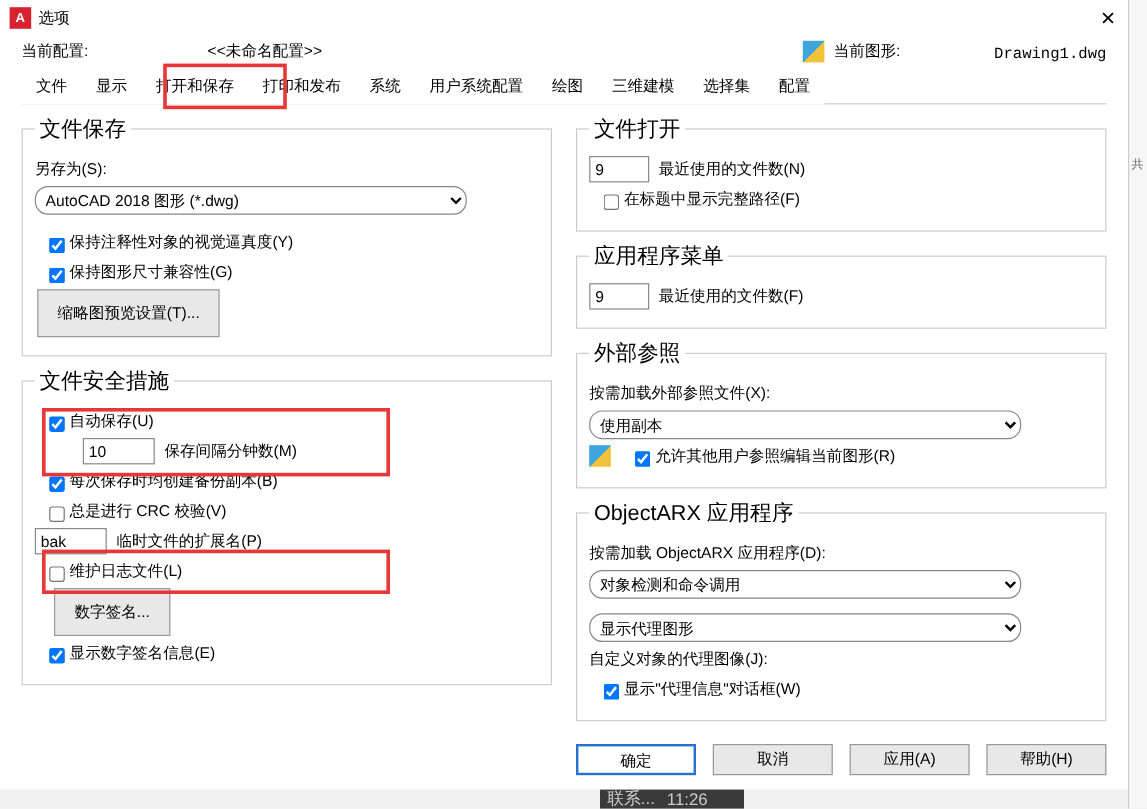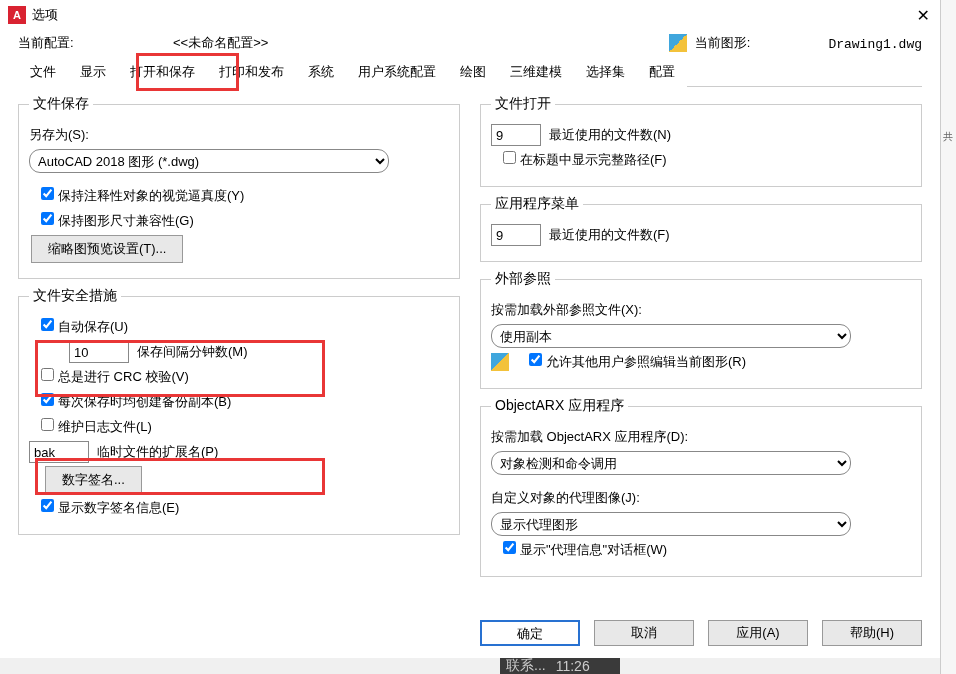--- a/index.html
+++ b/index.html
@@ -17,30 +17,30 @@
     .drawing-label { margin-right: 70px; }
     .drawing-name { font-family: "Courier New", monospace; }
     .tabs { display: flex; margin: 0 18px; position: relative; }
     .tab { padding: 6px 12px; font-size: 13px; cursor: pointer; background: #fff; position: relative; top: 1px; }
     .tab.active { }
     .tab-hl { position: absolute; border: 3px solid #e93636; width: 103px; height: 38px; left: 118px; top: -3px; pointer-events: none; }
     .tab-line { border-bottom: 1px solid #ccc; margin: 0 18px; }
     .content { display: flex; padding: 8px 18px; gap: 20px; }
     .col { flex: 1; display: flex; flex-direction: column; gap: 8px; }
     fieldset { border: 1px solid #ccc; padding: 8px 10px 12px 10px; position: relative; }
-    legend { padding: 0 4px; font-size: 14px; }
+    legend { padding: 0 4px; font-size: 18px; }
     .row { display: flex; align-items: center; gap: 8px; margin: 3px 0; min-height: 22px; }
-    label.cb { display: flex; align-items: flex-start; gap: 4px; cursor: pointer; padding-left: 12px; }
+    label.cb { display: flex; align-items: flex-end; gap: 4px; cursor: pointer; padding-left: 12px; }
     input[type=checkbox] { width: 13px; height: 13px; }
     select, input[type=text] { font-family: inherit; font-size: 13px; border: 1px solid #888; background: #fff; padding: 2px 4px; height: 22px; }
     select { width: 360px; height: 24px; border-radius: 11px; }
     select.narrow { width: 360px; }
     input.num { width: 60px; }
     input.tiny { width: 50px; }
-    .btn { border: 1px solid #999; background: #e8e8e8; padding: 3px 16px; font-family: inherit; font-size: 13px; cursor: pointer; height: 28px; }
+    .btn { border: 1px solid #999; background: #e8e8e8; padding: 3px 16px; font-family: inherit; font-size: 13px; cursor: pointer; height: 40px; }
     .hl-box1 { border: 3px solid #e93636; position: absolute; pointer-events: none; }
     .hl1 { left: 35px; top: 340px; width: 290px; height: 57px; }
     .hl2 { left: 35px; top: 458px; width: 290px; height: 37px; }
     .blue-box { border: 1px solid #2871d1; }
     .footer { position: absolute; bottom: 12px; right: 18px; display: flex; gap: 14px; }
     .footer .btn { width: 100px; height: 26px; }
     .footer .btn.primary { border: 2px solid #2871d1; background: #fff; }
     .sep { height: 6px; }
     .rpad { margin-left: 2px; }
     .sidebar-stub { position: absolute; right: 0; top: 0; width: 16px; height: 674px; background: #f6f6f6; border-left: 1px solid #ccc; }
@@ -118,40 +118,40 @@
               <input type="checkbox" checked="" style="">
               <span>自动保存(U)</span>
             </label>
           </div>
         <div class="row" style="padding-left:40px;">
             <input type="text" class="num" value="10" style="">
             <span>保存间隔分钟数(M)</span>
           </div>
         <div class="row">
             <label class="cb">
+              <input type="checkbox" checked="" style="">
+              <span>每次保存时均创建备份副本(B)</span>
+            </label>
+          </div>
+        <div class="row">
+            <label class="cb">
               <input type="checkbox" style="">
               <span>总是进行 CRC 校验(V)</span>
             </label>
           </div>
         <div class="row">
-            <label class="cb">
-              <input type="checkbox" checked="" style="">
-              <span>每次保存时均创建备份副本(B)</span>
-            </label>
+            <input type="text" class="num blue-box" value="bak" style="">
+            <span>临时文件的扩展名(P)</span>
           </div>
         <div class="row">
             <label class="cb">
               <input type="checkbox" style="">
               <span>维护日志文件(L)</span>
             </label>
           </div>
-        <div class="row">
-            <input type="text" class="num blue-box" value="bak" style="">
-            <span>临时文件的扩展名(P)</span>
-          </div>
         <div class="row rpad" style="padding-left:14px;">
             <button class="btn">数字签名...</button>
           </div>
         <div class="row">
             <label class="cb">
               <input type="checkbox" checked="" style="">
               <span>显示数字签名信息(E)</span>
             </label>
           </div>
       </fieldset>
@@ -202,24 +202,24 @@
       <fieldset>
         <legend>ObjectARX 应用程序</legend>
         <div class="row">
             <span>按需加载 ObjectARX 应用程序(D):</span>
           </div>
         <div class="row">
             <select class="narrow"><option>对象检测和命令调用</option></select>
           </div>
         <div class="sep"></div>
         <div class="row">
+            <select class="narrow"><option>显示代理图形</option></select>
+          </div>
+        <div class="row">
             <span>自定义对象的代理图像(J):</span>
-          </div>
-        <div class="row">
-            <select class="narrow"><option>显示代理图形</option></select>
           </div>
         <div class="row">
             <label class="cb">
               <input type="checkbox" checked="" style="">
               <span>显示"代理信息"对话框(W)</span>
             </label>
           </div>
       </fieldset>
 
     </div>

